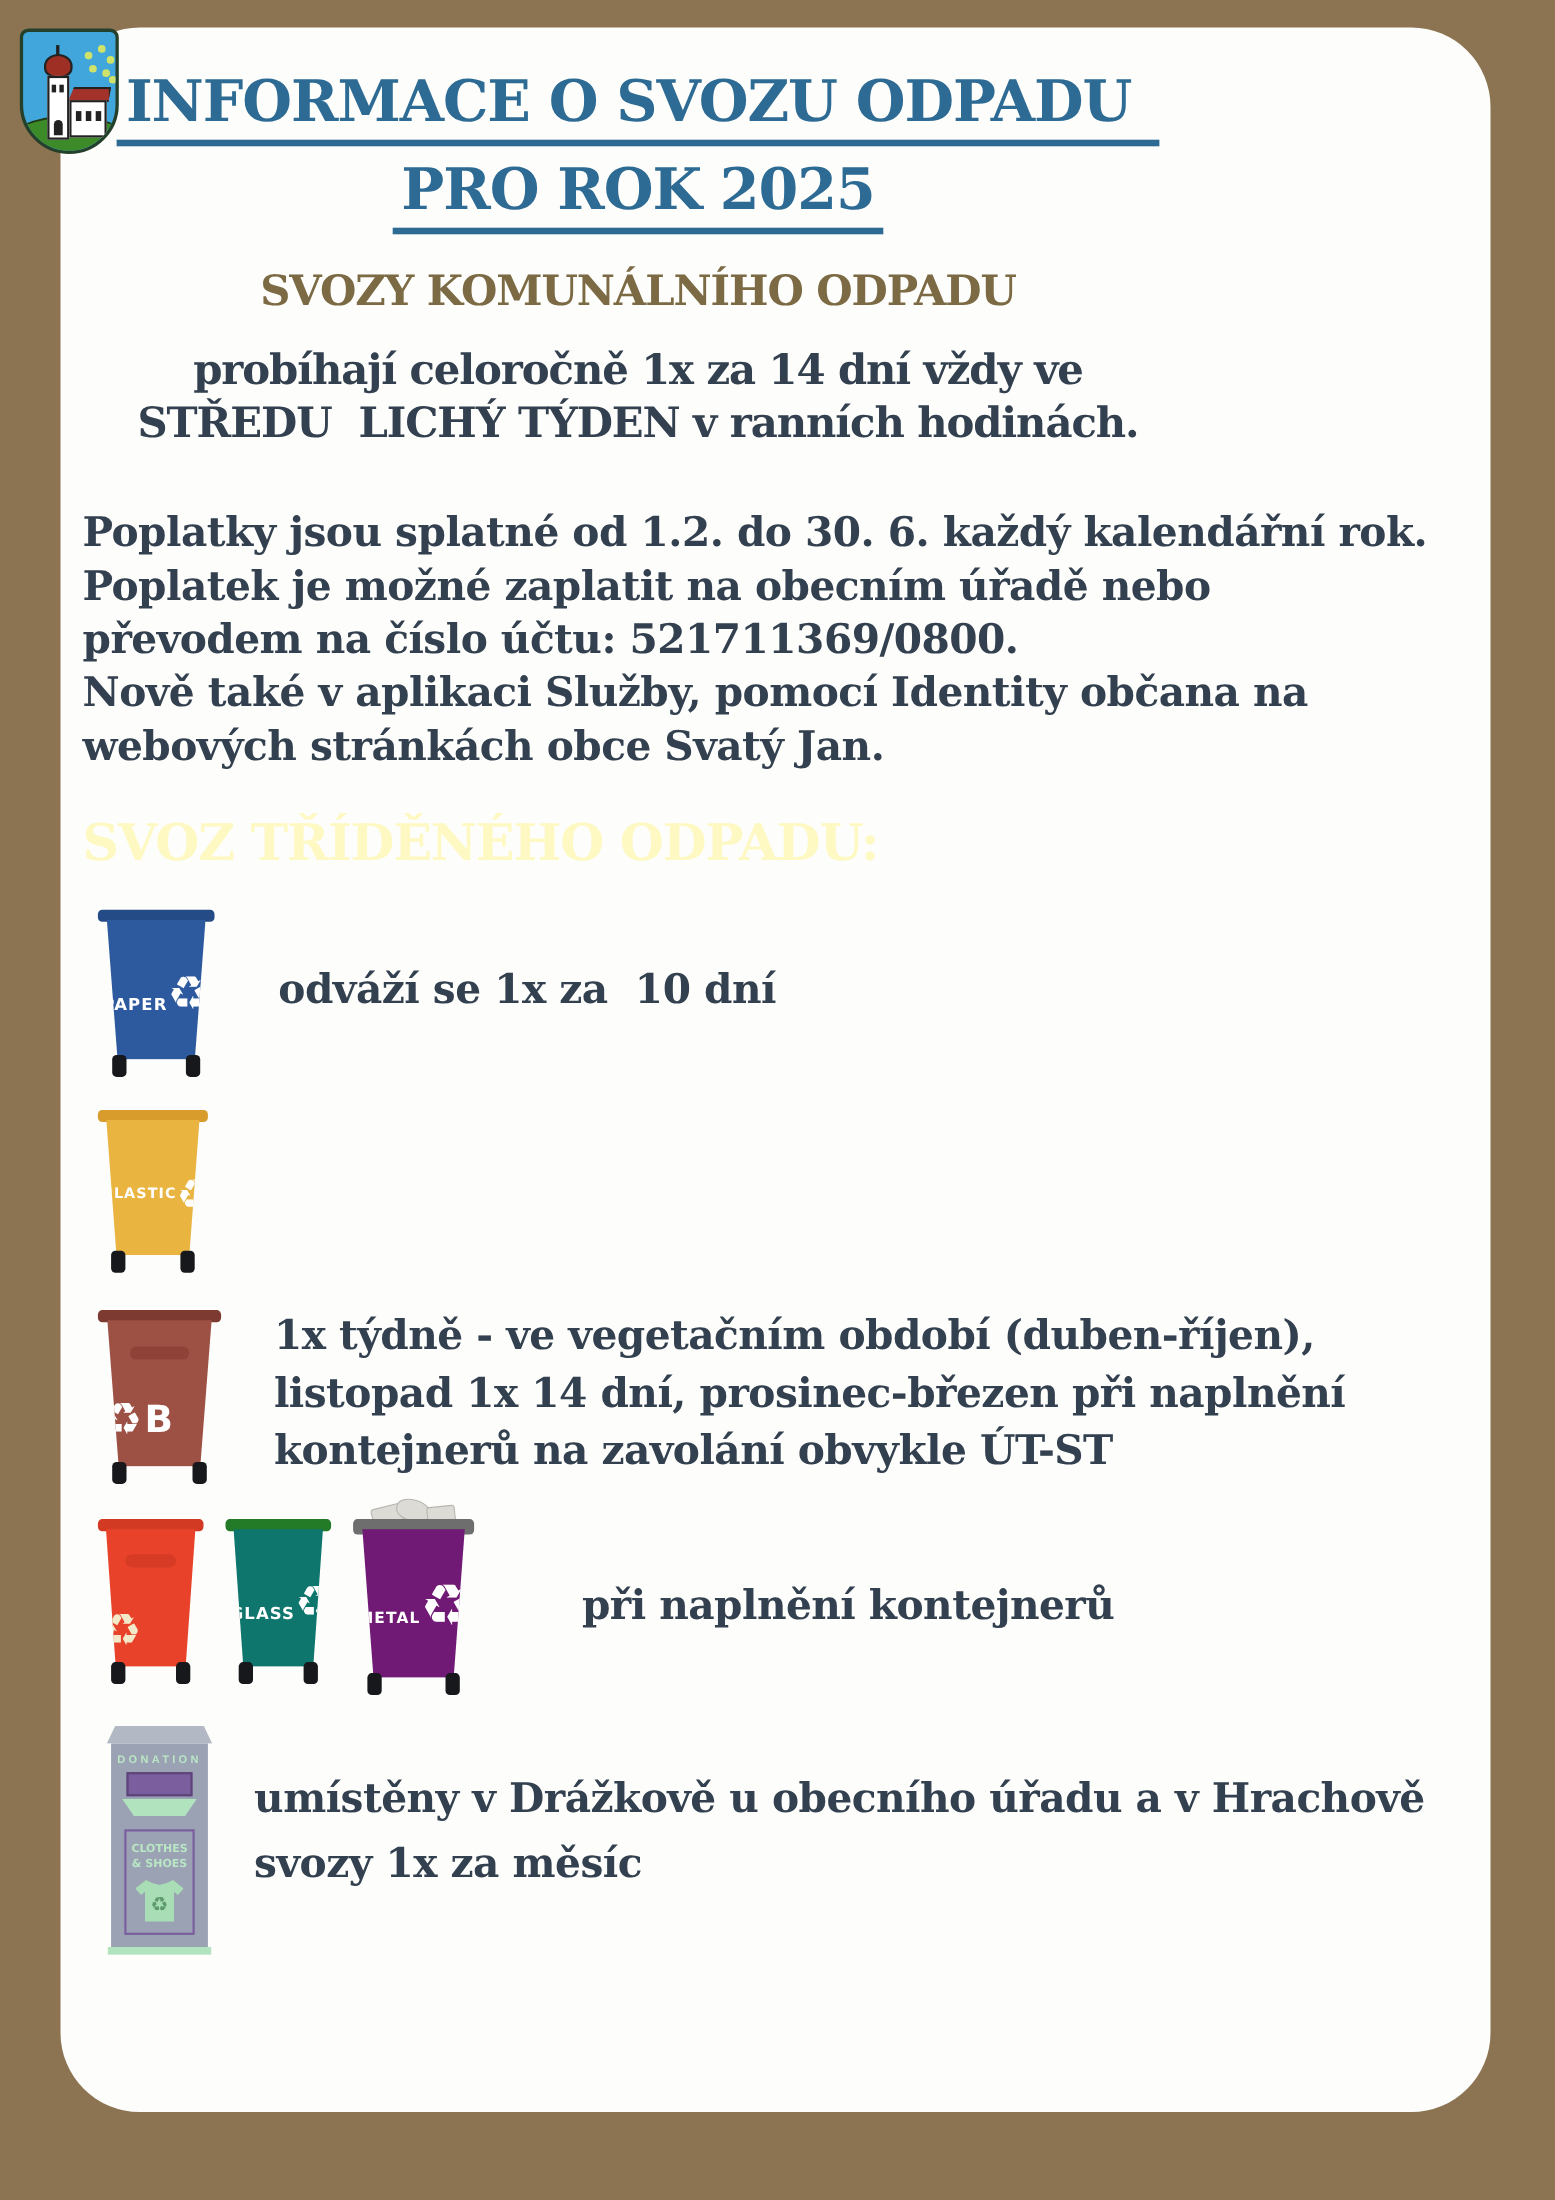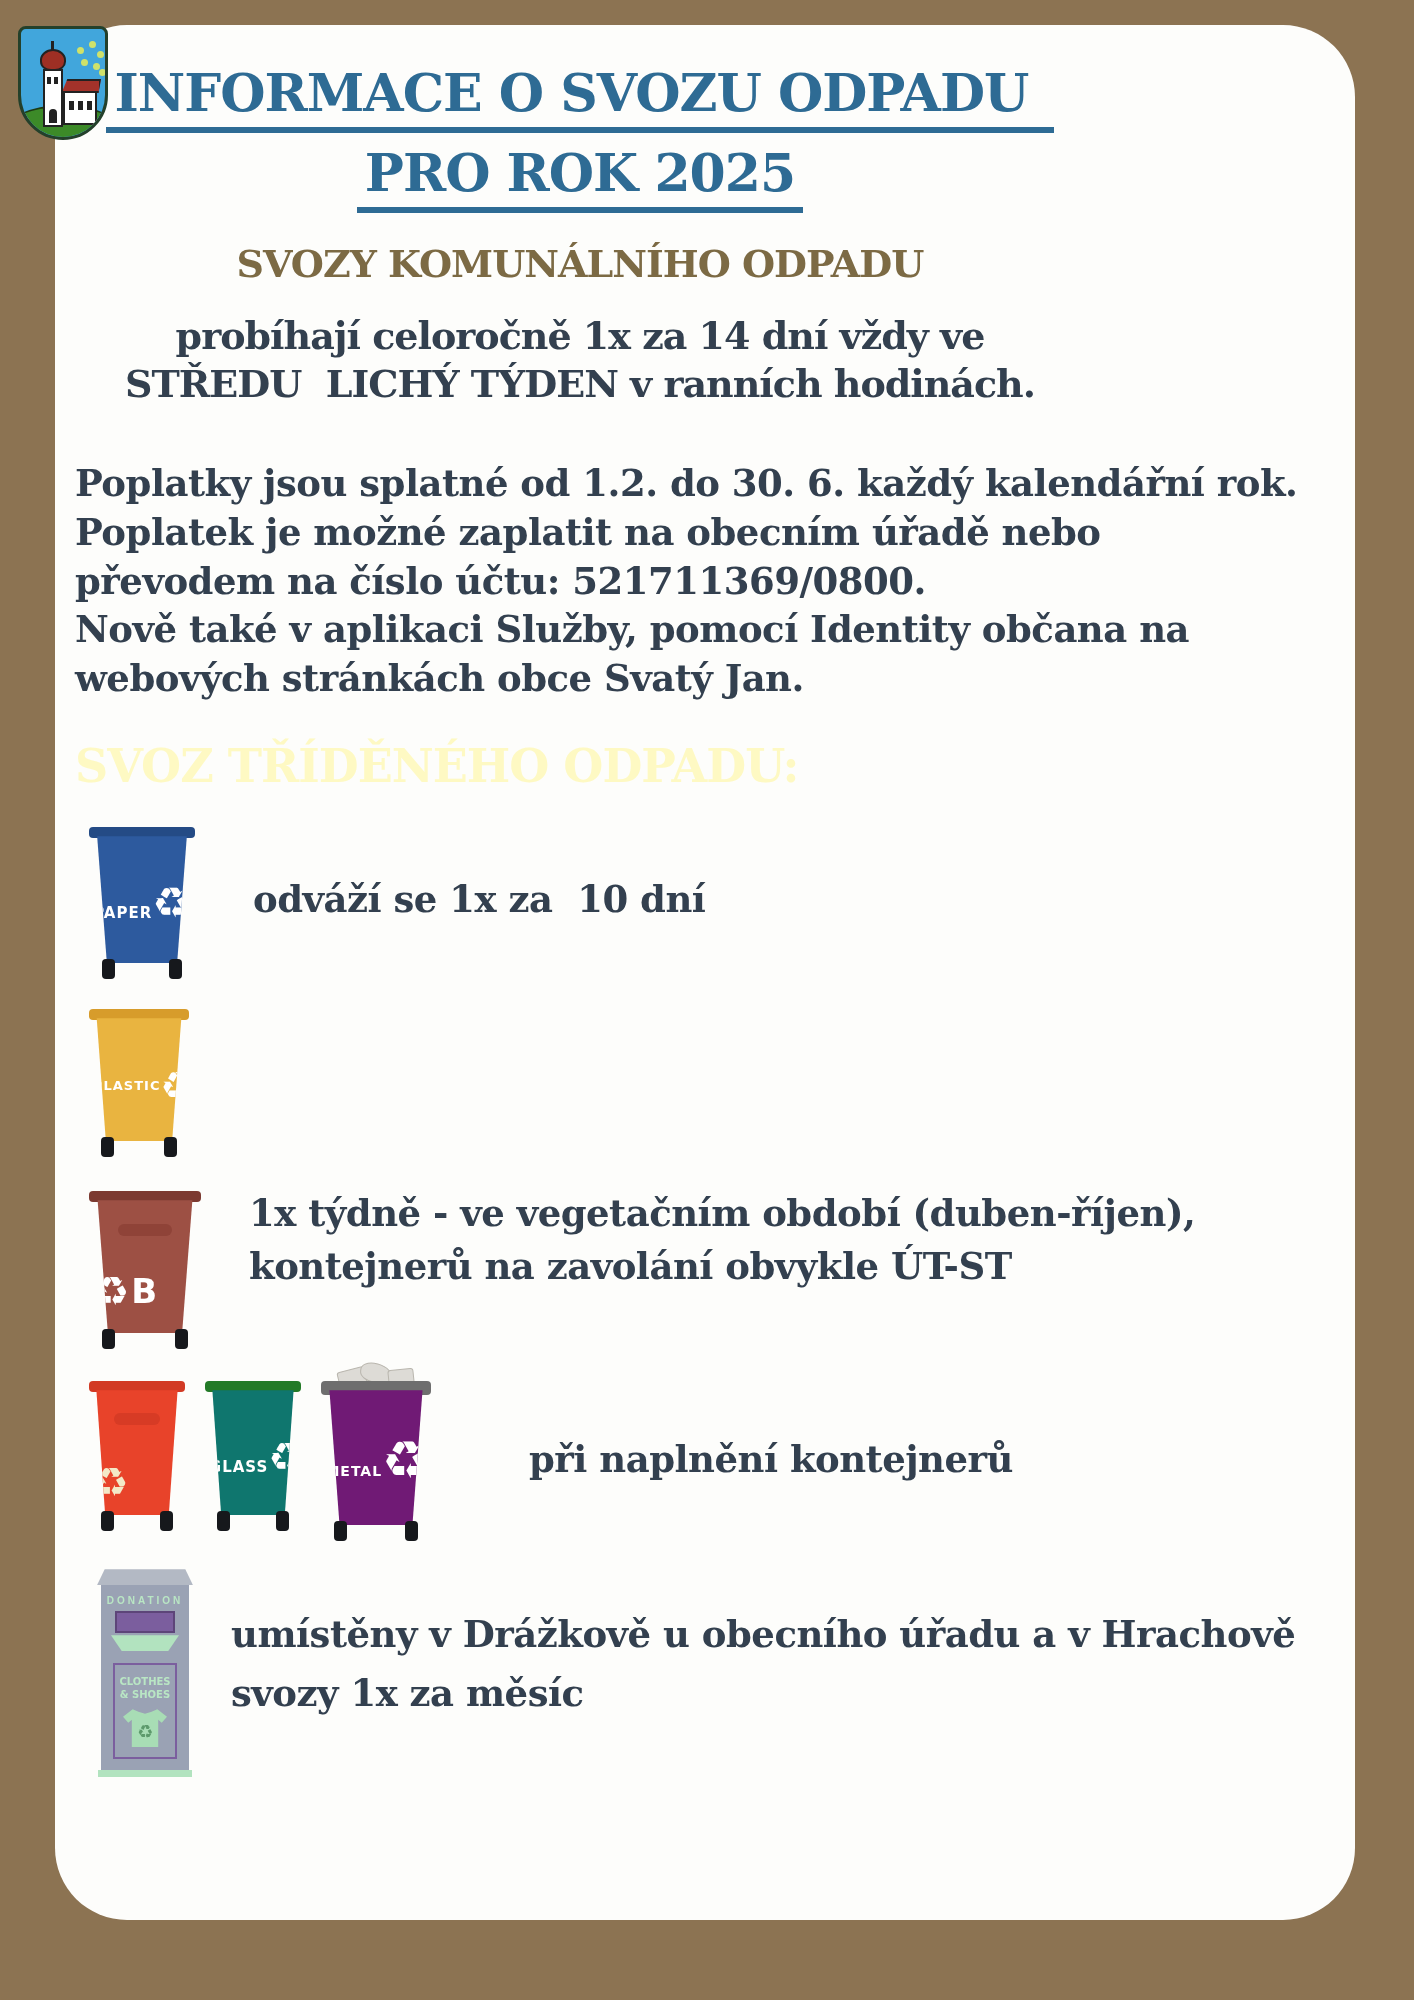--- a/index.html
+++ b/index.html
@@ -219,20 +219,21 @@
         <div class="bmid">
           <span class="brec">♻</span>
           <span class="bletter">B</span>
         </div>
       </div>
       <div class="wheel wl"></div>
       <div class="wheel wr"></div>
     </div>
     <div class="row-text">
       <div>1x týdně - ve vegetačním období (duben-říjen),</div>
+      <div>listopad 1x 14 dní, prosinec-březen při naplnění</div>
       <div>kontejnerů na zavolání obvykle ÚT-ST</div>
     </div>
   </div>
 
   <div class="row r4">
     <div class="bin red">
       <div class="lid"></div>
       <div class="bbody">
         <div class="smudge"></div>
         <div class="brec">♻</div>

